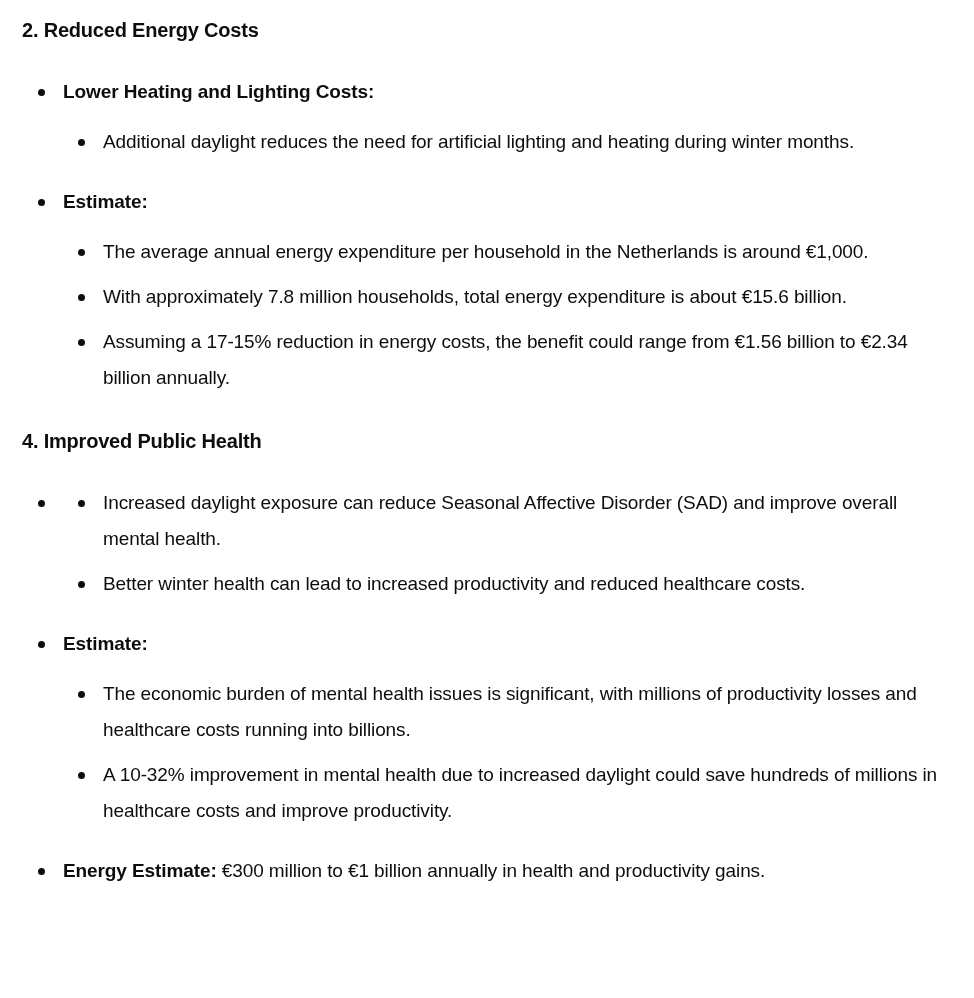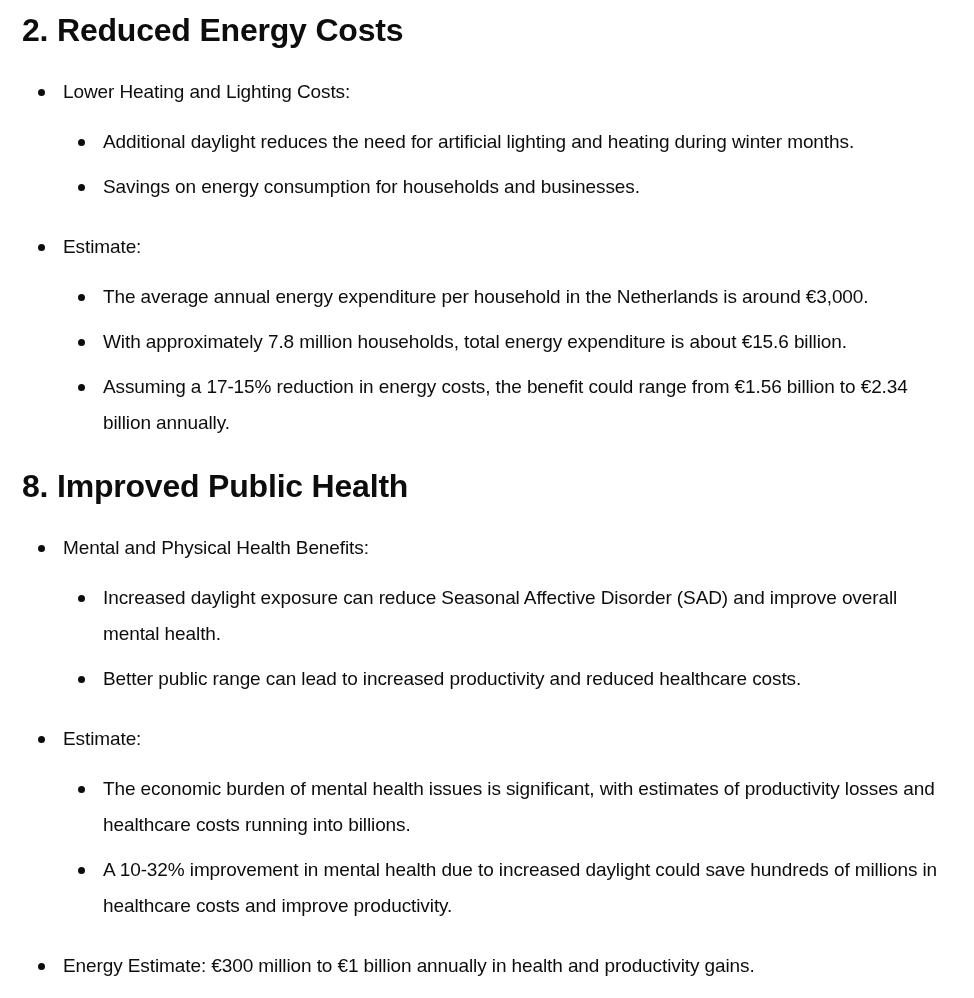--- a/index.html
+++ b/index.html
@@ -16,21 +16,21 @@
     box-sizing: border-box;
     width: 974px;
     padding: 0 33px 20px 22px;
     font-family: "Liberation Sans", "DejaVu Sans", sans-serif;
     font-size: 19px;
     line-height: 36px;
     color: #0d0d0d;
     letter-spacing: -0.1px;
   }
   h3 {
-    font-size: 32px;
+    font-size: 20px;
     line-height: 36px;
     font-weight: 700;
     margin: 27px 0 26px 0;
     color: #0d0d0d;
     letter-spacing: -0.2px;
   }
   section:first-child h3 {
     margin-top: 12px;
   }
   ul {
@@ -52,57 +52,56 @@
     content: "";
     position: absolute;
     left: -25px;
     top: 14.5px;
     width: 7px;
     height: 7px;
     border-radius: 50%;
     background: #0d0d0d;
   }
   strong {
-    font-weight: 400;
+    font-weight: 700;
   }
 </style>
 </head>
 <body>
 
 <div class="doc">
   <section>
     <h3>2. Reduced Energy Costs</h3>
     <ul class="lv1">
   <li><strong>Lower Heating and Lighting Costs:</strong><ul class="lv2">
   <li>Additional daylight reduces the need for artificial lighting and heating during winter months.</li>
 
-  <li>Savings on energy consumption for households and businesses.</li>
 </ul></li>
 
   <li><strong>Estimate:</strong><ul class="lv2">
-  <li>The average annual energy expenditure per household in the Netherlands is around €3,000.</li>
+  <li>The average annual energy expenditure per household in the Netherlands is around €1,000.</li>
 
   <li>With approximately 7.8 million households, total energy expenditure is about €15.6 billion.</li>
 
   <li>Assuming a 17-15% reduction in energy costs, the benefit could range from €1.56 billion to €2.34 billion annually.</li>
 </ul></li>
 </ul>
   </section>
 
   <section>
-    <h3>8. Improved Public Health</h3>
+    <h3>4. Improved Public Health</h3>
     <ul class="lv1">
-  <li><strong>Mental and Physical Health Benefits:</strong><ul class="lv2">
+  <li><ul class="lv2">
   <li>Increased daylight exposure can reduce Seasonal Affective Disorder (SAD) and improve overall mental health.</li>
 
-  <li>Better public range can lead to increased productivity and reduced healthcare costs.</li>
+  <li>Better winter health can lead to increased productivity and reduced healthcare costs.</li>
 </ul></li>
 
   <li><strong>Estimate:</strong><ul class="lv2">
-  <li>The economic burden of mental health issues is significant, with estimates of productivity losses and healthcare costs running into billions.</li>
+  <li>The economic burden of mental health issues is significant, with millions of productivity losses and healthcare costs running into billions.</li>
 
   <li>A 10-32% improvement in mental health due to increased daylight could save hundreds of millions in healthcare costs and improve productivity.</li>
 </ul></li>
 
   <li><strong>Energy Estimate:</strong><span> €300 million to €1 billion annually in health and productivity gains.</span></li>
 </ul>
   </section>
 </div>
 
 </body></html>

